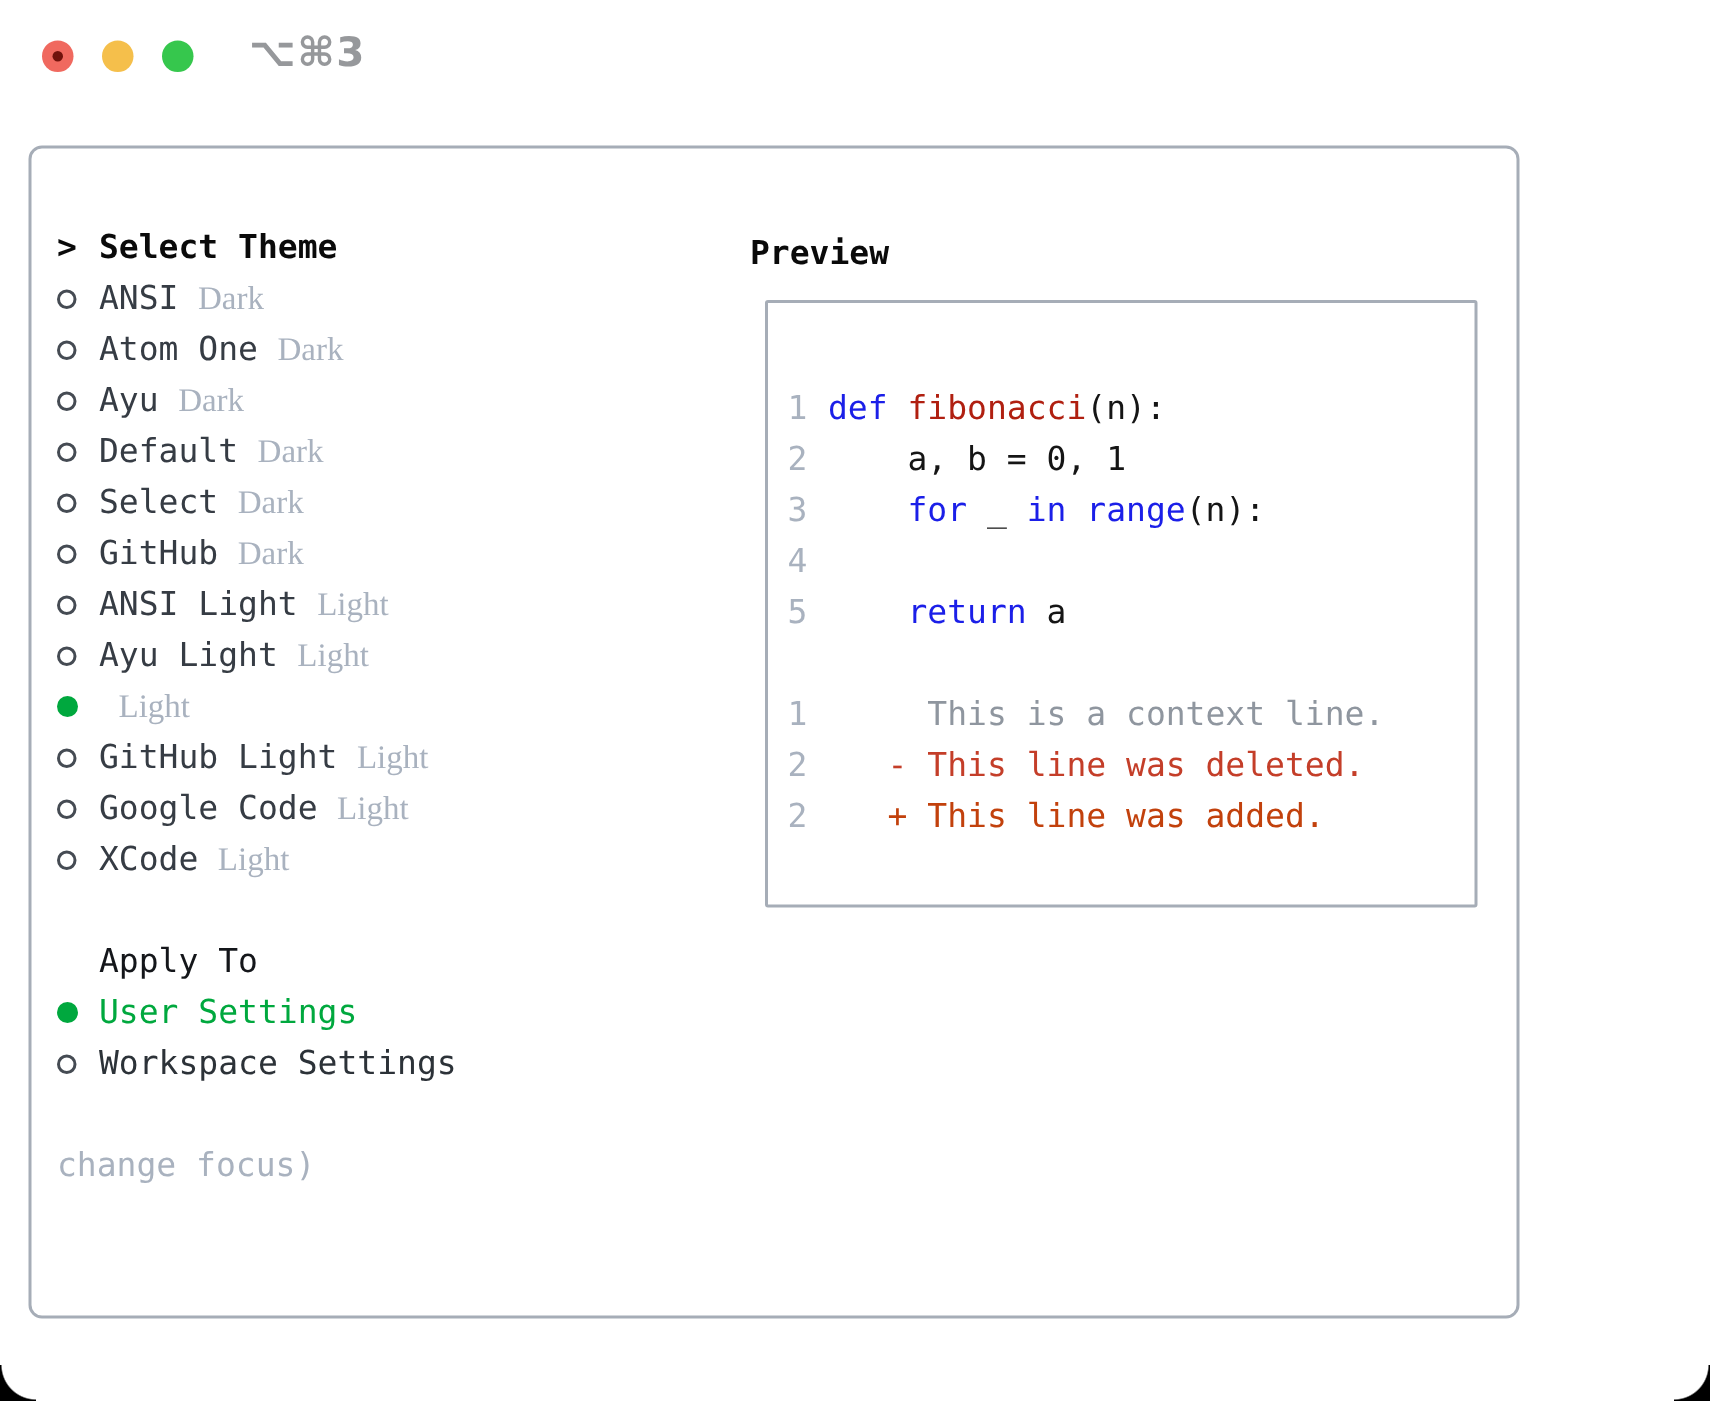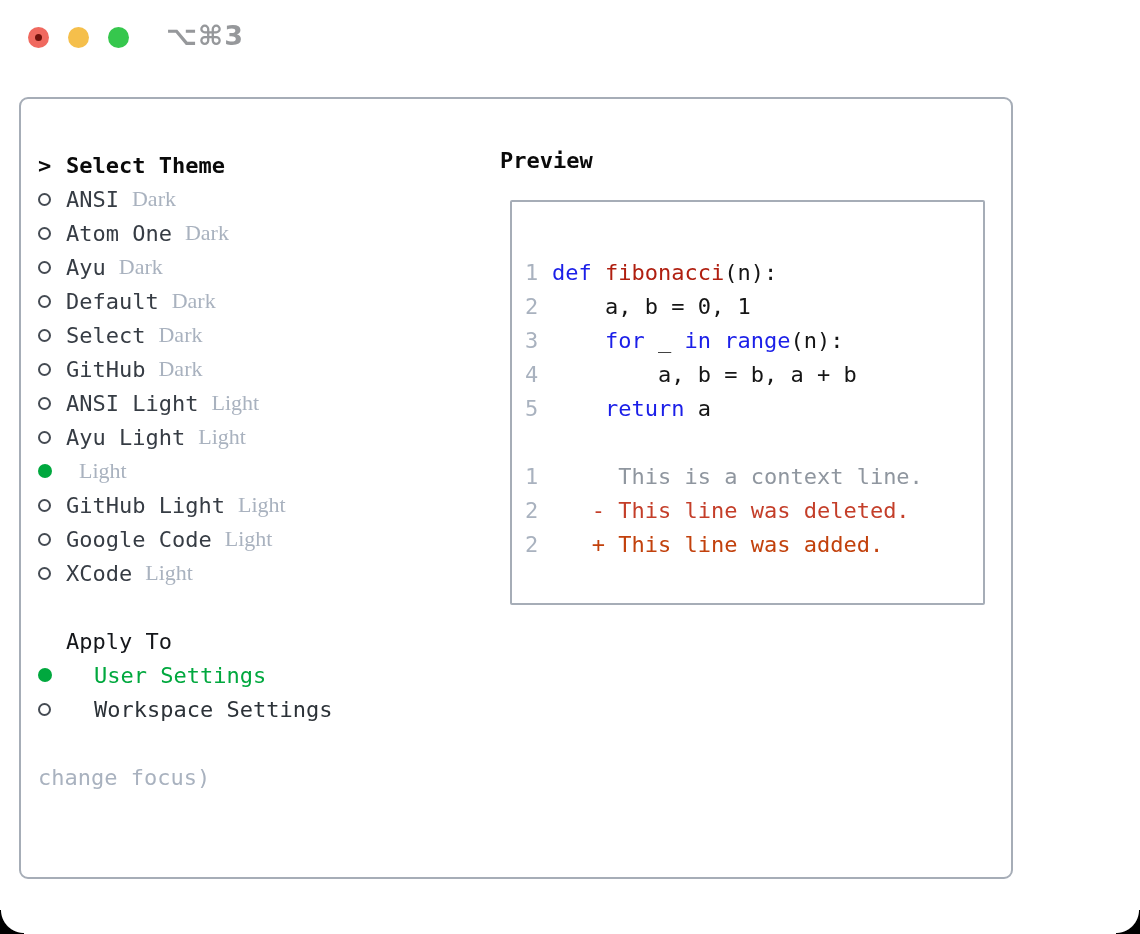--- a/index.html
+++ b/index.html
@@ -26,25 +26,25 @@
   .spacer{height:34px;}
   .marker{width:28px;flex:none;display:flex;align-items:center;}
   .gt{font-weight:bold;color:#0a0a0a;font-size:22px;}
   .dot-open{width:13px;height:13px;border:2px solid #454b53;border-radius:50%;box-sizing:border-box;}
   .dot-filled{width:14px;height:14px;border-radius:50%;background:#00a83e;}
   .hdr{font-weight:bold;color:#0a0a0a;white-space:pre;}
   .hdr2{font-weight:normal;color:#14161a;white-space:pre;}
   .t-name{color:#363c44;white-space:pre;}
   .t-tag{color:#a9b2bf;white-space:pre;margin-left:13px;font-family:Liberation Serif, serif;}
   .row.selected .t-name{color:#00a83e;}
-  .opt-label{color:#2c3238;white-space:pre;margin-left:28px;}
+  .opt-label{color:#2c3238;white-space:pre;}
   .row.selected .opt-label{color:#00a83e;}
   .help{color:#a9b2bf;white-space:pre;}
   
-  .preview-title{position:absolute;left:479px;top:49px;height:34px;display:flex;align-items:flex-start;font-size:22px;}
+  .preview-title{position:absolute;left:479px;top:49px;height:34px;display:flex;align-items:flex-end;font-size:22px;}
   .preview-box{position:absolute;left:489px;top:101px;width:475px;height:405px;
     border:2px solid #a6adb7;border-radius:2px;box-sizing:border-box;
     padding:53px 0 0 13px;overflow:hidden;}
   .cline{display:flex;height:34px;align-items:center;font-size:22px;}
   .ln{width:13px;flex:none;margin-right:14px;color:#a9b2bf;white-space:pre;}
   .tok{white-space:pre;}
   .tok.pl{color:#151515;}
   .tok.kw{color:#1b1fe8;}
   .tok.fn{color:#b01f10;}
   .tok.ctx{color:#8f969f;}
@@ -212,21 +212,20 @@
         <span class="tok kw">for</span>
         <span class="tok pl"> _ </span>
         <span class="tok kw">in</span>
         <span class="tok pl"> </span>
         <span class="tok kw">range</span>
         <span class="tok pl">(n):</span>
       </div>
 
     <div class="cline">
         <span class="ln">4</span>
-        <span class="tok pl">        a, b = b, a + b</span>
       </div>
 
     <div class="cline">
         <span class="ln">5</span>
         <span class="tok pl">    </span>
         <span class="tok kw">return</span>
         <span class="tok pl"> a</span>
       </div>
 
     <div class="cline blank"></div>

